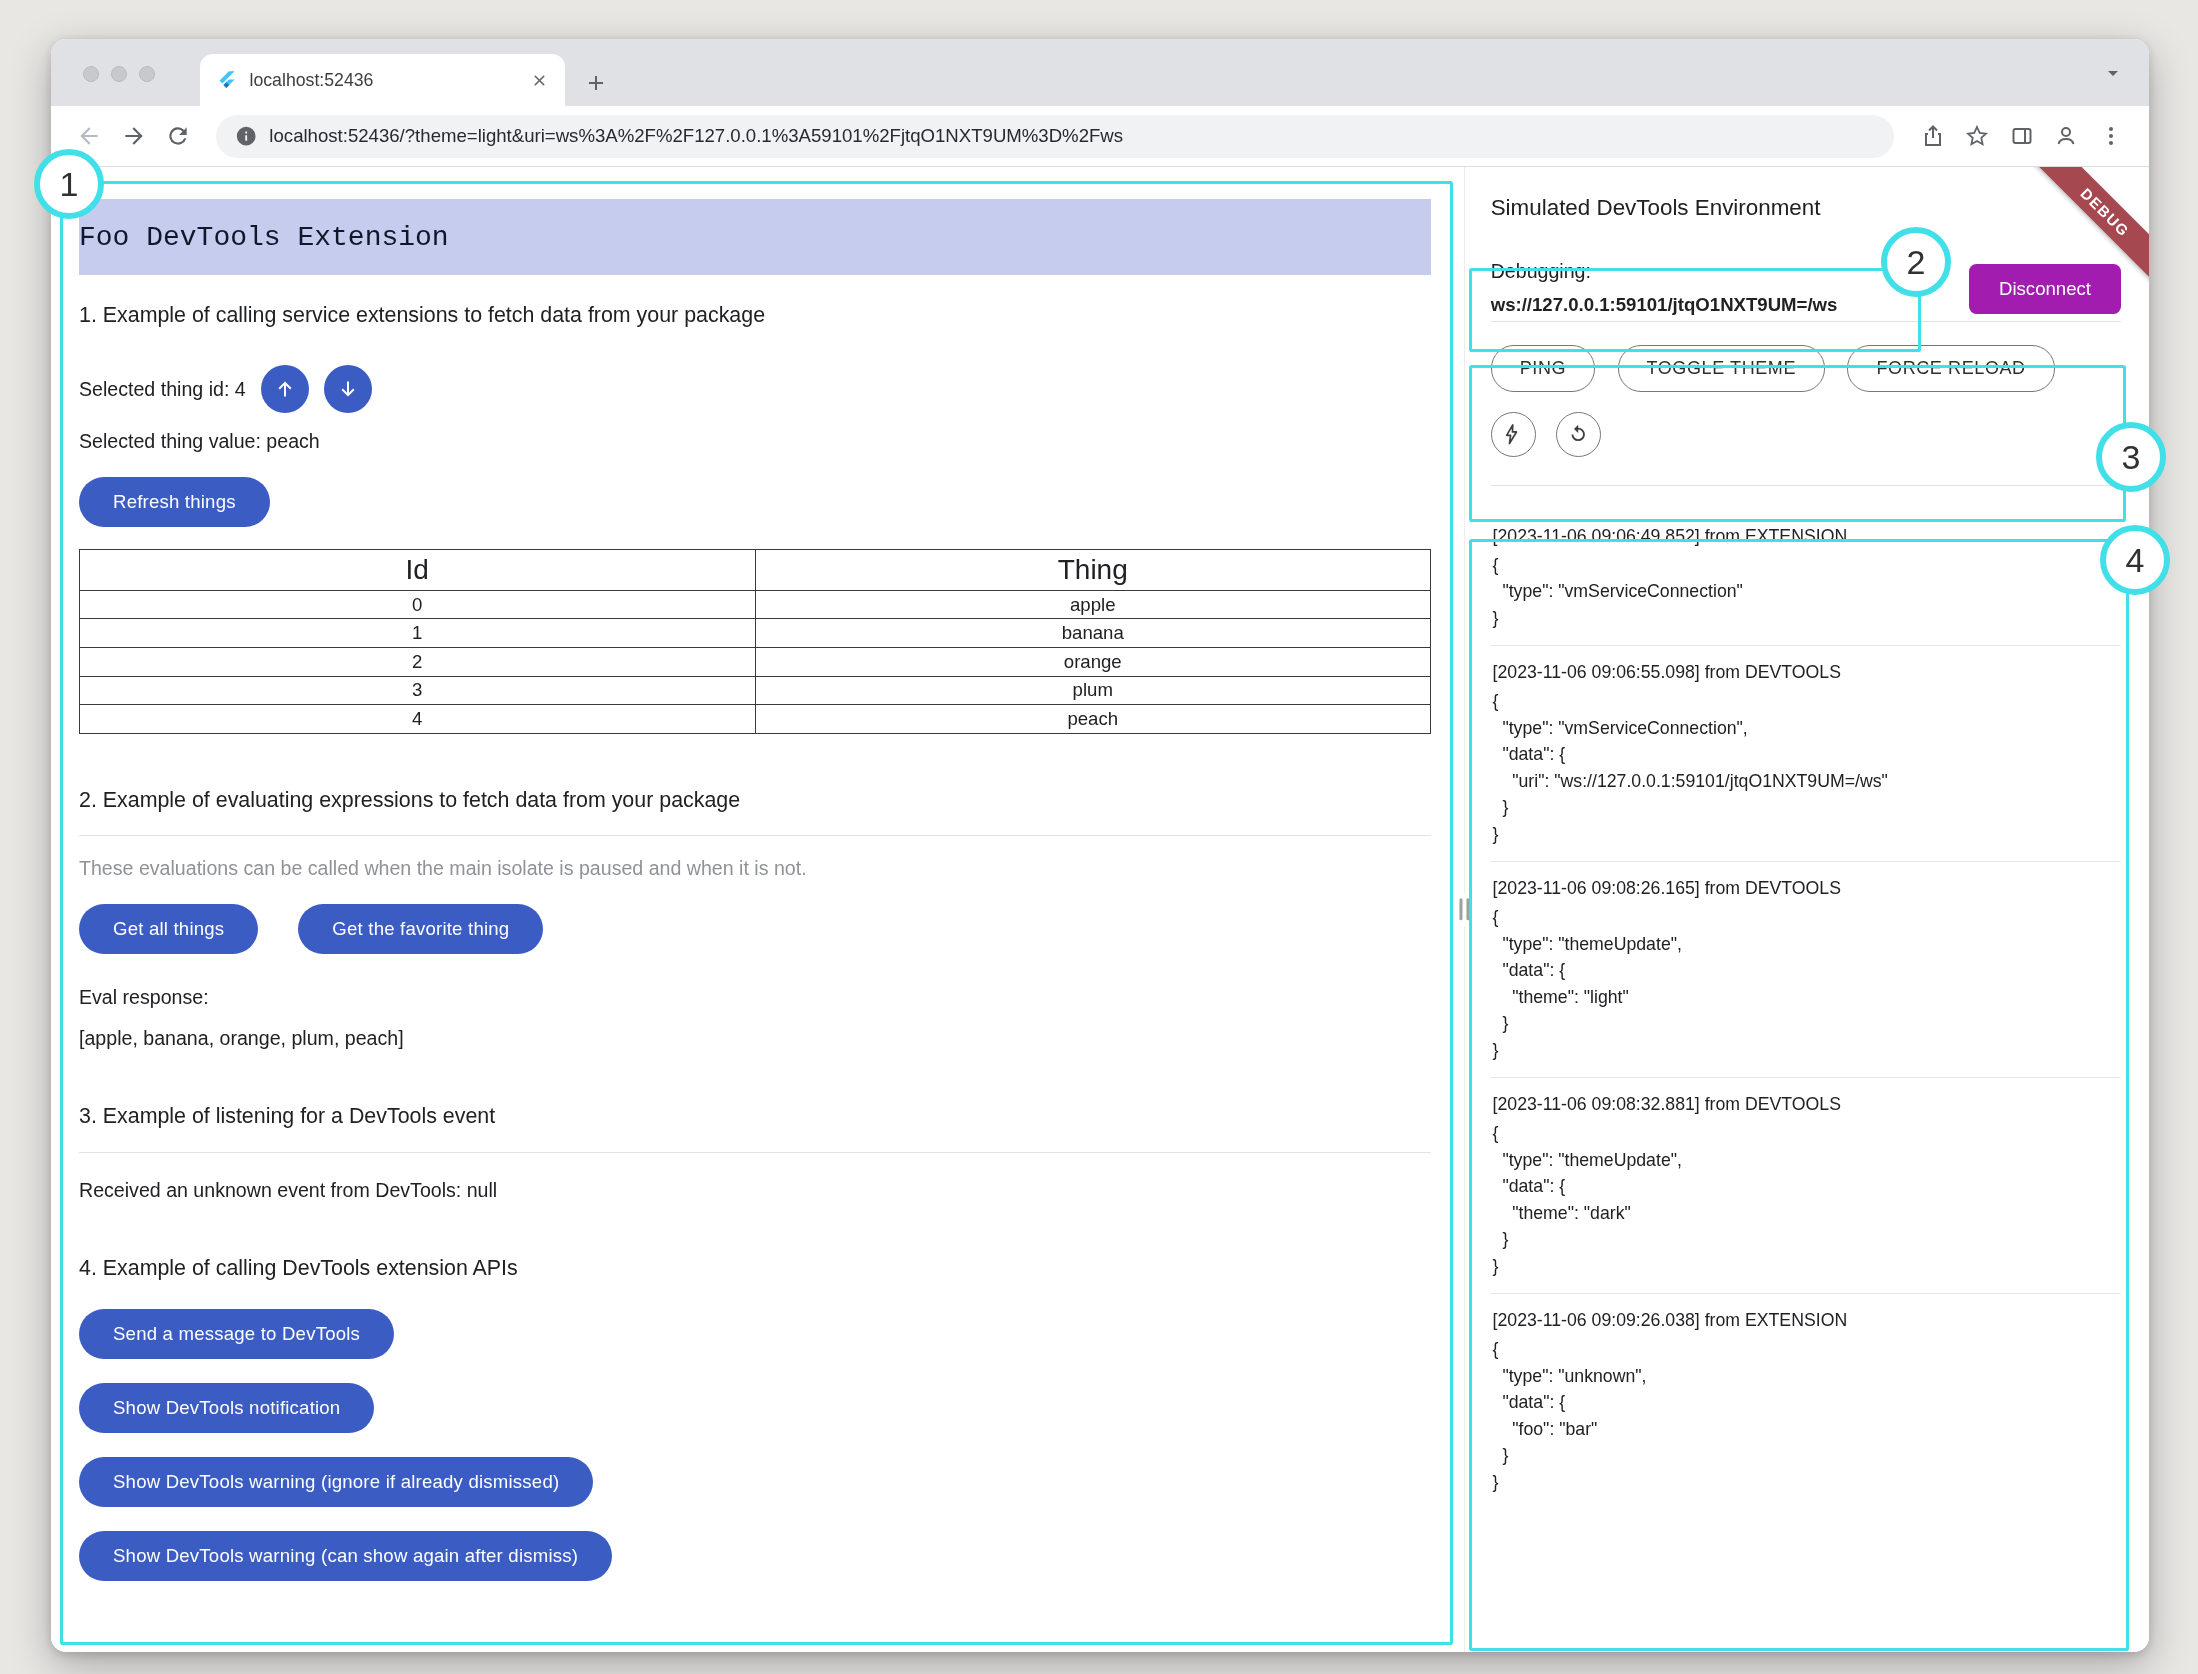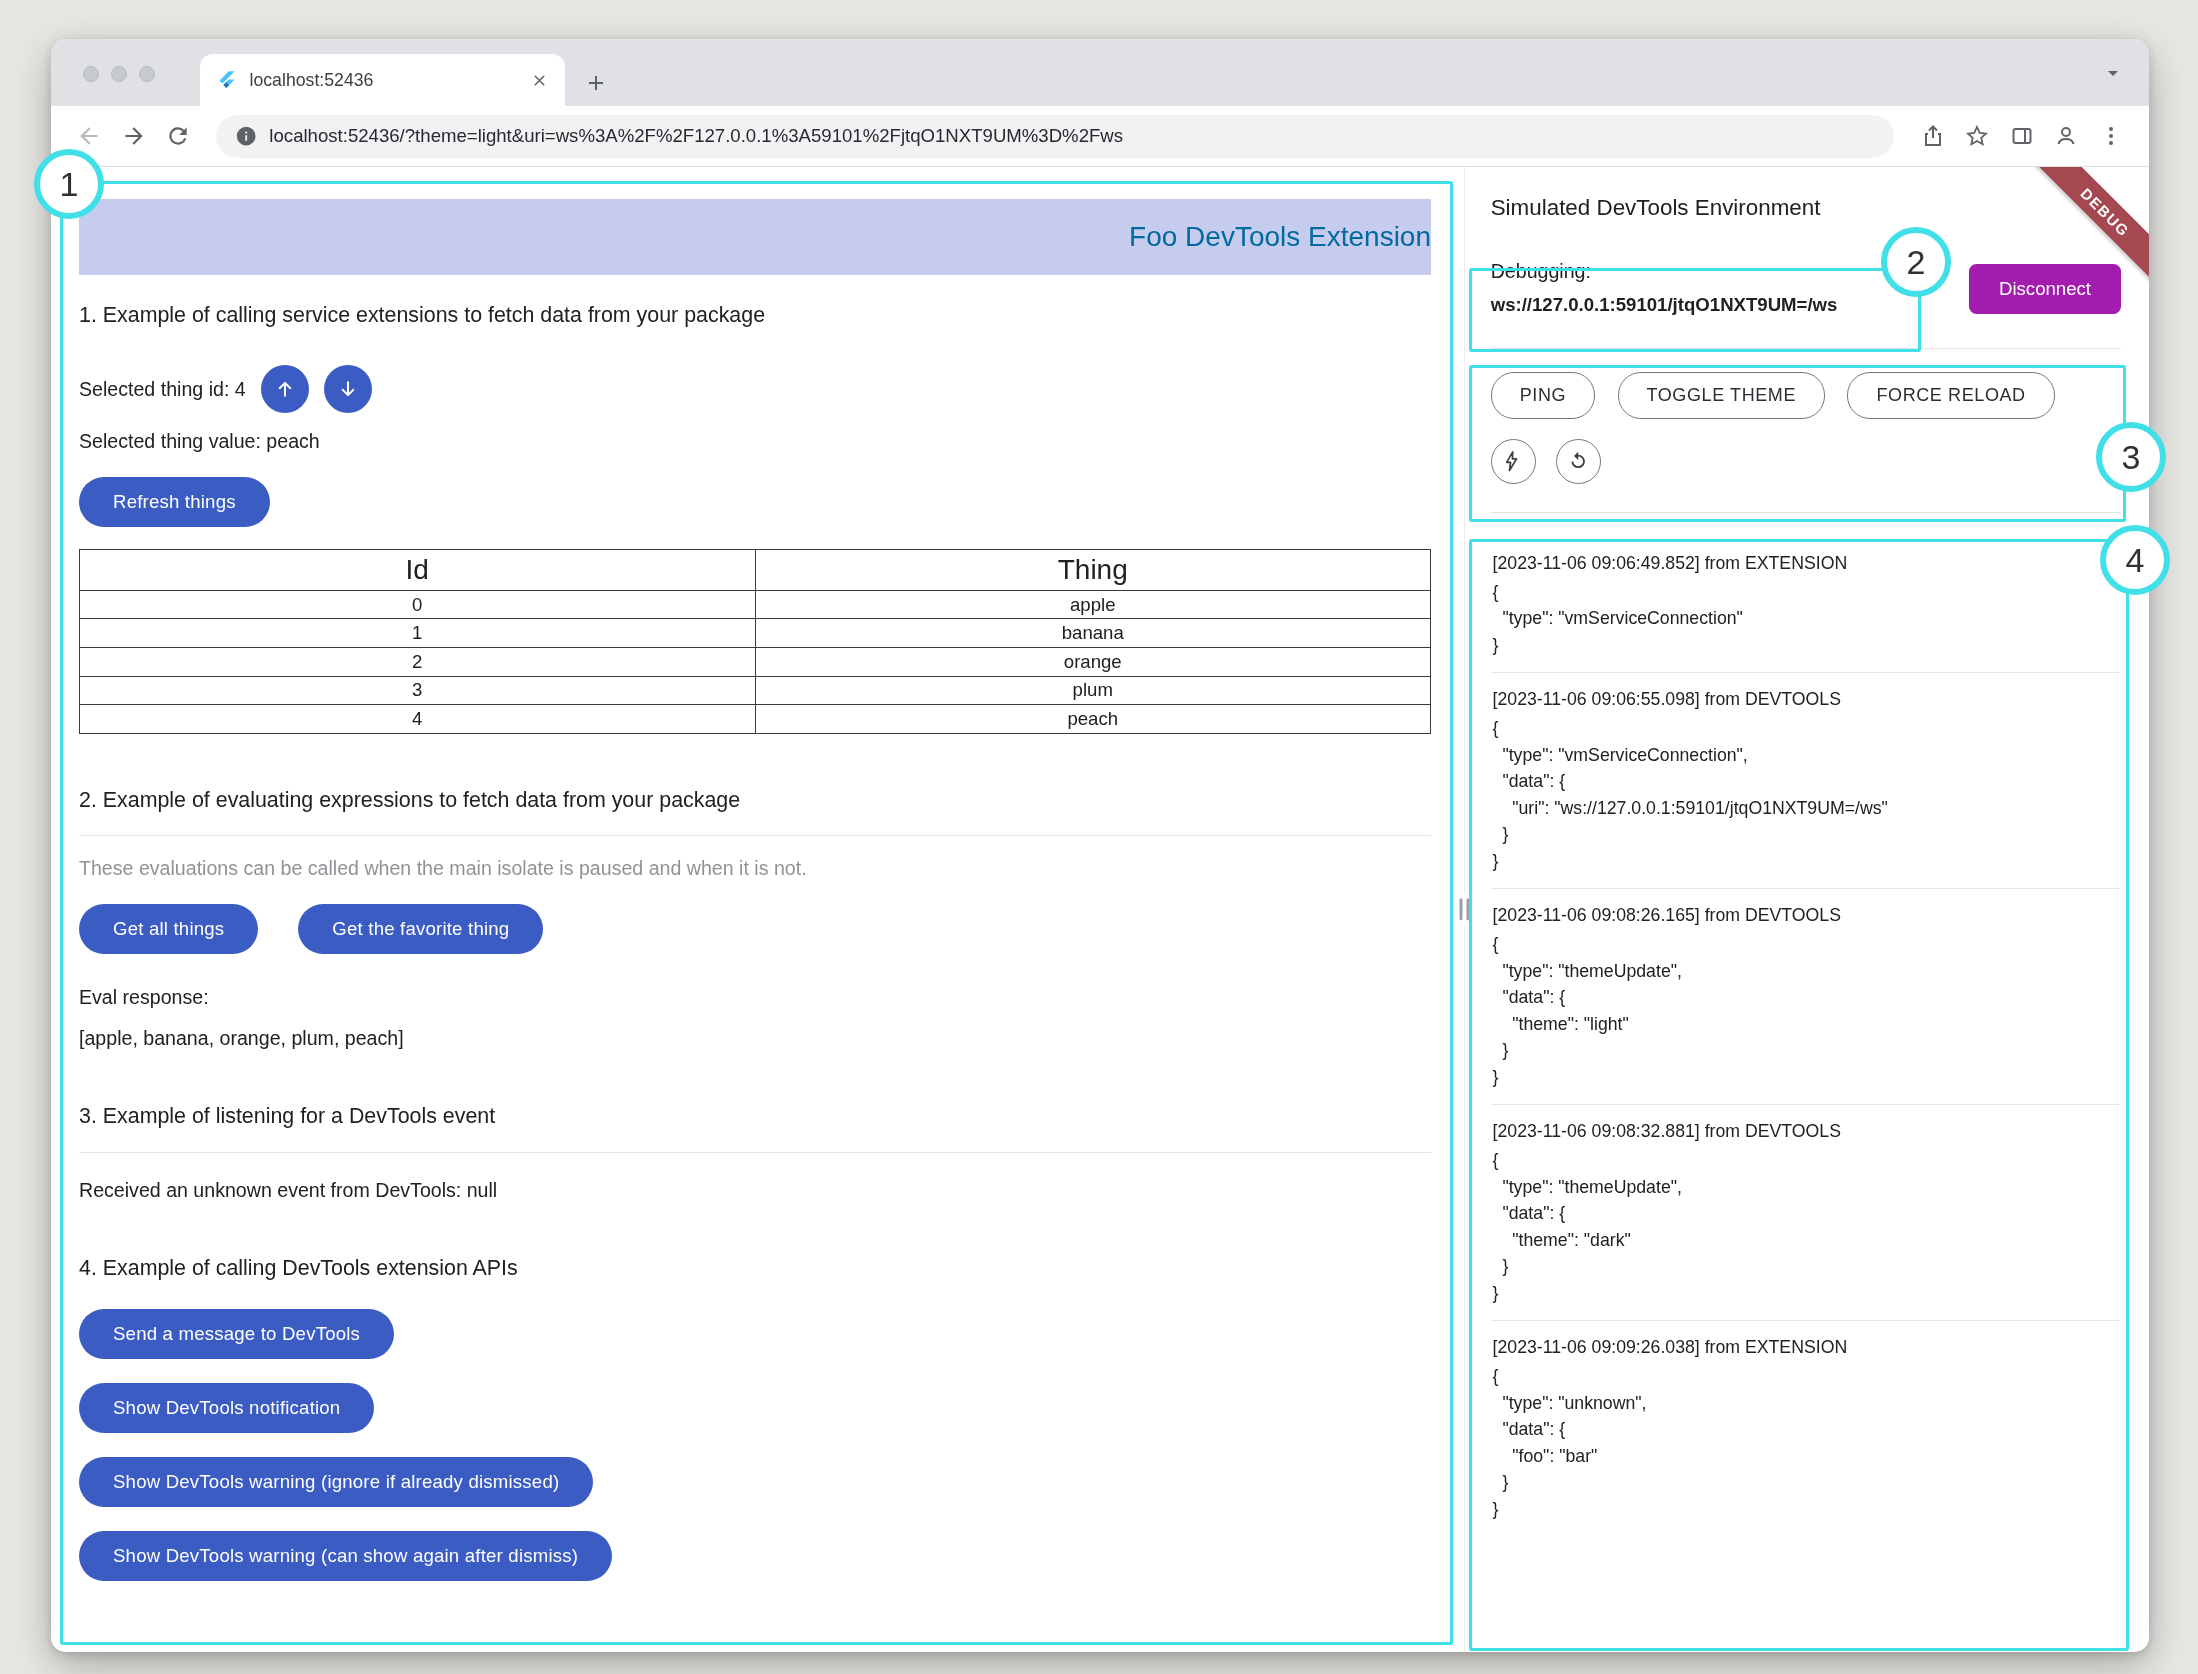--- a/index.html
+++ b/index.html
@@ -35,21 +35,21 @@
   .url-pill{
     flex:1;height:43px;background:#f0f2f4;border-radius:21.4px;display:flex;align-items:center;
     padding:0 18.6px;gap:12px;margin:0 13px;font-size:18.6px;color:#27292c;white-space:nowrap;overflow:hidden;
   }
   .url-text{overflow:hidden;text-overflow:ellipsis;}
 
   .content{position:absolute;top:128px;left:0;right:0;bottom:0;display:flex;background:#fff;}
 
   
   .left-pane{width:1408px;flex:0 0 auto;box-sizing:border-box;padding:32px 28px 0 28px;font-size:19.6px;overflow:hidden;}
-  .banner{height:76px;background:#c6ccee;display:flex;align-items:center;justify-content:flex-end;font-size:28px;color:#0369a1;}
+  .banner{height:76px;background:#c6ccee;display:flex;align-items:center;justify-content:flex-start;font-size:28px;color:#0f172a;font-family:Liberation Mono, monospace;}
   .sec-heading{font-size:21.4px;font-weight:400;margin:0;}
   .mt30{margin-top:28px;} .mt60{margin-top:54px;}
   .underlined{border-bottom:0.9px solid #e3e3e3;padding-bottom:22.4px;}
   .selected-row{display:flex;align-items:center;gap:15px;margin-top:37px;}
   .circle-btn{width:48px;height:48px;border-radius:50%;background:#3b5cc2;border:none;color:#fff;display:flex;align-items:center;justify-content:center;padding:0;}
   .selected-value{margin-top:17px;}
   .pill-btn{
     display:inline-flex;align-items:center;justify-content:center;height:50px;padding:16px 34px;
     background:#3b5cc2;color:#fff;border:none;border-radius:25px;font-size:18.6px;font-weight:500;
     font-family:inherit;letter-spacing:0.2px;white-space:nowrap;
@@ -73,21 +73,21 @@
 
   
   .right-pane{flex:1;position:relative;box-sizing:border-box;padding:28px 28px 0 20.5px;overflow:hidden;}
   .rp-title{font-size:22.4px;}
   .ribbon-wrap{position:absolute;top:0;right:0;width:144px;height:144px;overflow:hidden;pointer-events:none;}
   .ribbon{
     position:absolute;top:30px;right:-45px;width:177px;transform:rotate(45deg);
     background:#a54850;color:#fff;text-align:center;font-size:15px;font-weight:700;
     letter-spacing:1.4px;padding:6.5px 0;box-shadow:0 1.9px 4.7px rgba(0,0,0,.25);
   }
-  .debug-row{display:flex;align-items:flex-start;justify-content:space-between;margin-top:39px;padding-bottom:32px;border-bottom:0.9px solid #e3e3e3;}
+  .debug-row{display:flex;align-items:flex-start;justify-content:space-between;margin-top:39px;padding-bottom:5px;border-bottom:0.9px solid #e3e3e3;}
   .debug-label{font-size:19.6px;}
   .debug-uri{font-size:18.6px;font-weight:700;margin-top:11.2px;}
   .disconnect-btn{height:50px;padding:0 30px;background:#a21caf;color:#fff;border:none;border-radius:7.5px;font-size:18.6px;font-weight:500;font-family:inherit;margin-top:3.7px;}
   .controls{padding:22.4px 0 28px 0;border-bottom:0.9px solid #e3e3e3;}
   .pill-outline-row{display:flex;gap:22.4px;flex-wrap:nowrap;}
   .outline-btn{height:47px;padding:0 28px;border:1.9px solid #73777e;border-radius:23px;background:#fff;font-size:18px;letter-spacing:0.6px;color:#2b2e33;font-family:inherit;white-space:nowrap;}
   .icon-btn-row{display:flex;gap:20.5px;margin-top:20.5px;}
   .icon-circle-btn{width:45px;height:45px;border-radius:50%;border:1.9px solid #73777e;background:#fff;color:#3c4043;display:flex;align-items:center;justify-content:center;padding:0;}
   .logs{padding-top:24px;}
   .logs-label{font-size:20.5px;padding-bottom:18.6px;border-bottom:0.9px solid #e3e3e3;}

